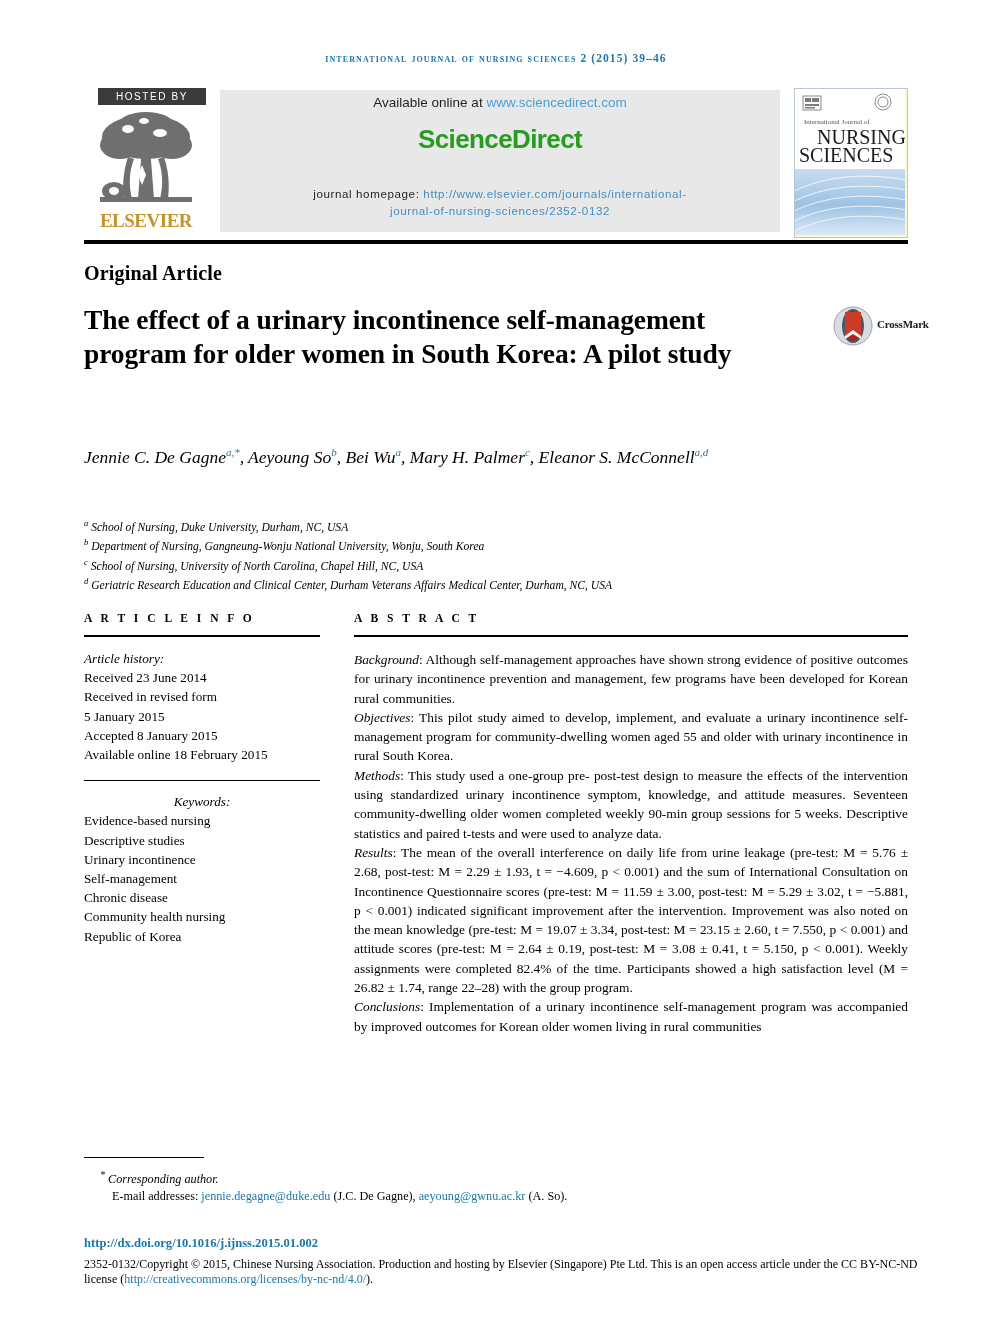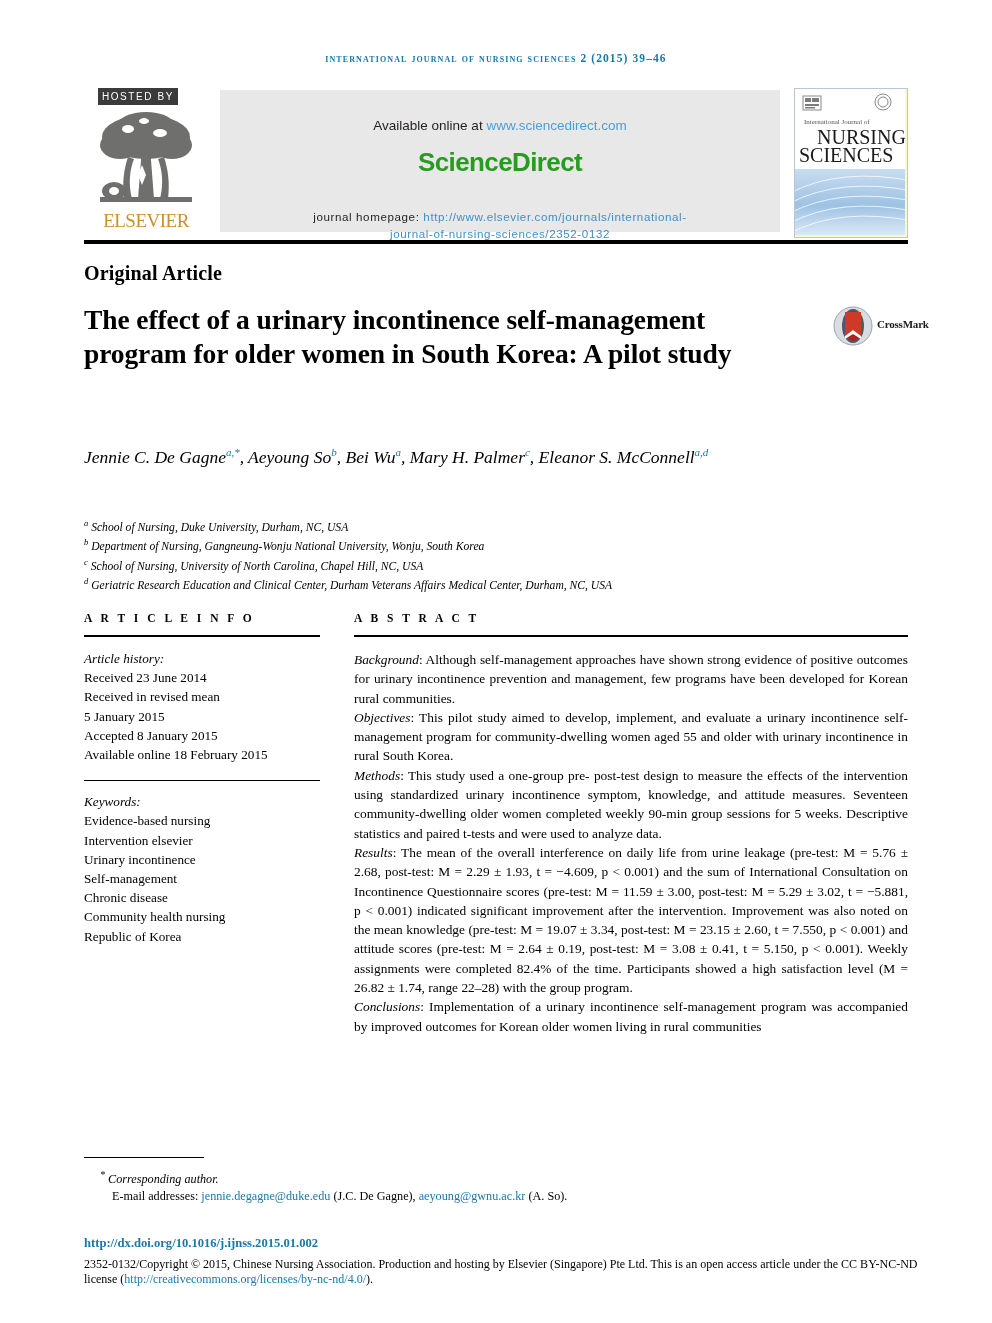--- a/index.html
+++ b/index.html
@@ -54,48 +54,48 @@
     height: 148px;
   }
   .hosted-by {
     background: #3b3b3b;
     color: #ffffff;
     font-family: "Liberation Sans", sans-serif;
     font-size: 10px;
     letter-spacing: 1.6px;
     text-align: center;
     padding: 3px 0 3px 0;
-    width: 80px;
+    width: 108px;
   }
   .tree-svg {
     display: block;
     margin-top: 2px;
   }
   .elsevier-word {
     font-family: "Liberation Serif", serif;
     font-size: 19px;
-    font-weight: normal;
+    font-weight: bold;
     color: #c8922a;
     letter-spacing: -0.5px;
     text-align: center;
     width: 96px;
     margin-top: 1px;
   }
 
   .sd-banner {
     position: absolute;
     left: 136px;
     top: 2px;
     width: 560px;
     height: 142px;
     background: #e8e8e8;
     text-align: center;
   }
   .avail-line {
-    margin-top: 28px;
+    margin-top: 5px;
     font-family: "Liberation Sans", sans-serif;
     font-size: 13.5px;
     color: #231f20;
   }
   .avail-line .url {
     color: #4a9fd4;
   }
   .sd-logo {
     margin-top: 14px;
     font-family: "Liberation Sans", sans-serif;
@@ -250,21 +250,21 @@
     background: #000000;
     margin-top: 16px;
     width: 236px;
   }
   .kw-block {
     margin-top: 11px;
     font-family: "Liberation Serif", serif;
     font-size: 13.2px;
     line-height: 19.2px;
   }
-  .kw-block .lbl { font-style: italic; }
+  .kw-block .lbl { font-style: italic; text-align: center; }
 
   .abstract-body {
     margin-top: 13px;
     font-family: "Liberation Serif", serif;
     font-size: 13.4px;
     line-height: 19.3px;
     text-align: justify;
   }
   .abstract-body p {
     margin: 0;
@@ -435,30 +435,30 @@
     <div><span class="mark">c</span> <span>School of Nursing, University of North Carolina, Chapel Hill, NC, USA</span></div>
     <div><span class="mark">d</span> <span>Geriatric Research Education and Clinical Center, Durham Veterans Affairs Medical Center, Durham, NC, USA</span></div>
   </div>
 
   <div class="col-left">
     <div class="sec-head">A R T I C L E  I N F O</div>
     <div class="hr-thin2"></div>
     <div class="hist-block">
       <div class="lbl">Article history:</div>
       <div>Received 23 June 2014</div>
-      <div>Received in revised mean</div>
+      <div>Received in revised form</div>
       <div>5 January 2015</div>
       <div>Accepted 8 January 2015</div>
       <div>Available online 18 February 2015</div>
     </div>
     <div class="hr-short"></div>
     <div class="kw-block">
       <div class="lbl">Keywords:</div>
       <div>Evidence-based nursing</div>
-      <div>Intervention elsevier</div>
+      <div>Descriptive studies</div>
       <div>Urinary incontinence</div>
       <div>Self-management</div>
       <div>Chronic disease</div>
       <div>Community health nursing</div>
       <div>Republic of Korea</div>
     </div>
   </div>
 
   <div class="col-right">
     <div class="sec-head">A B S T R A C T</div>

